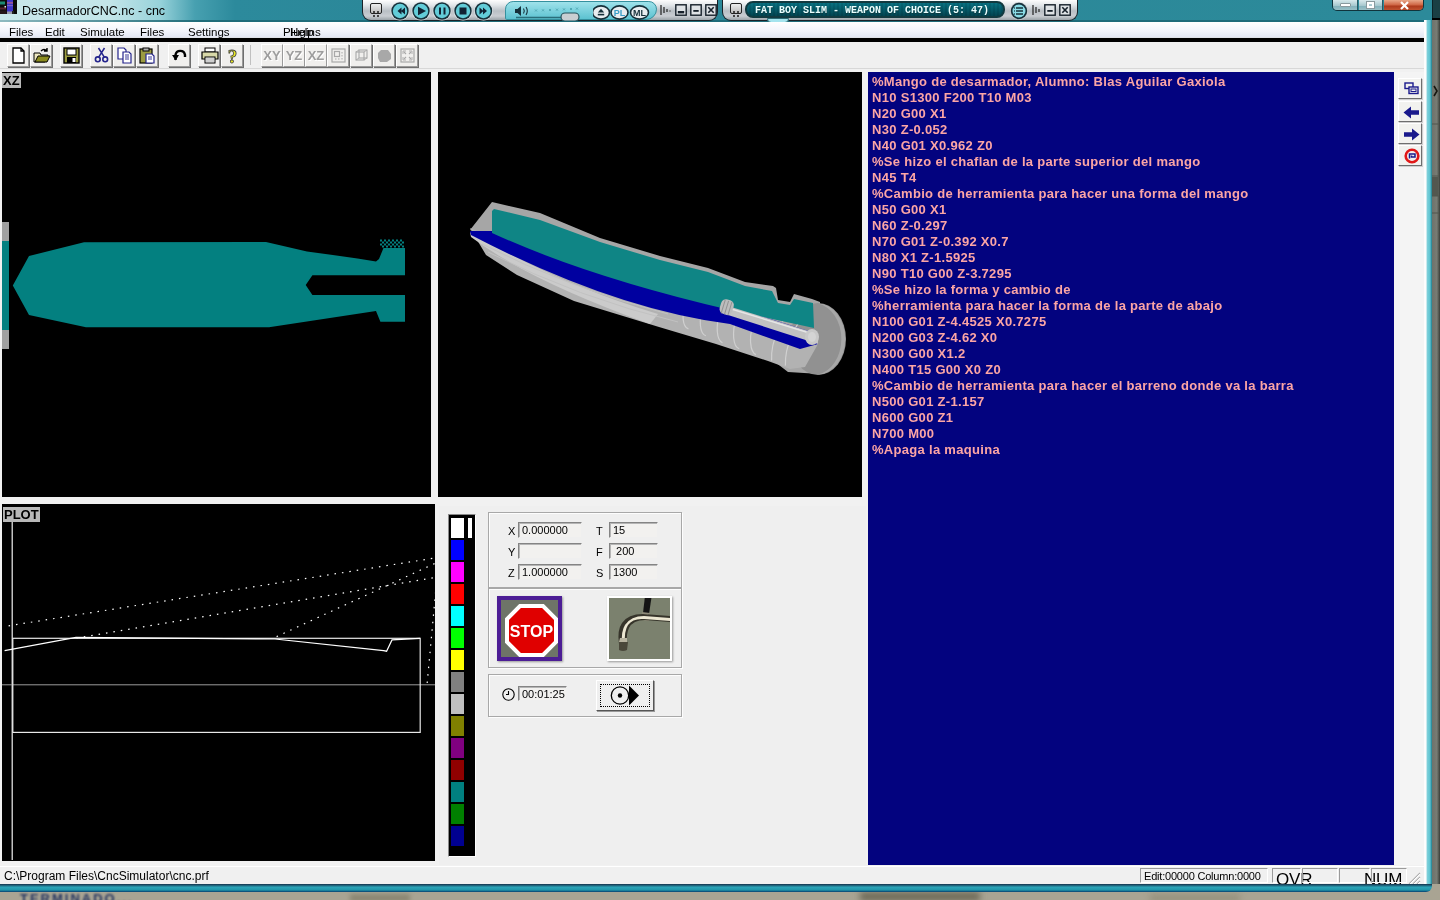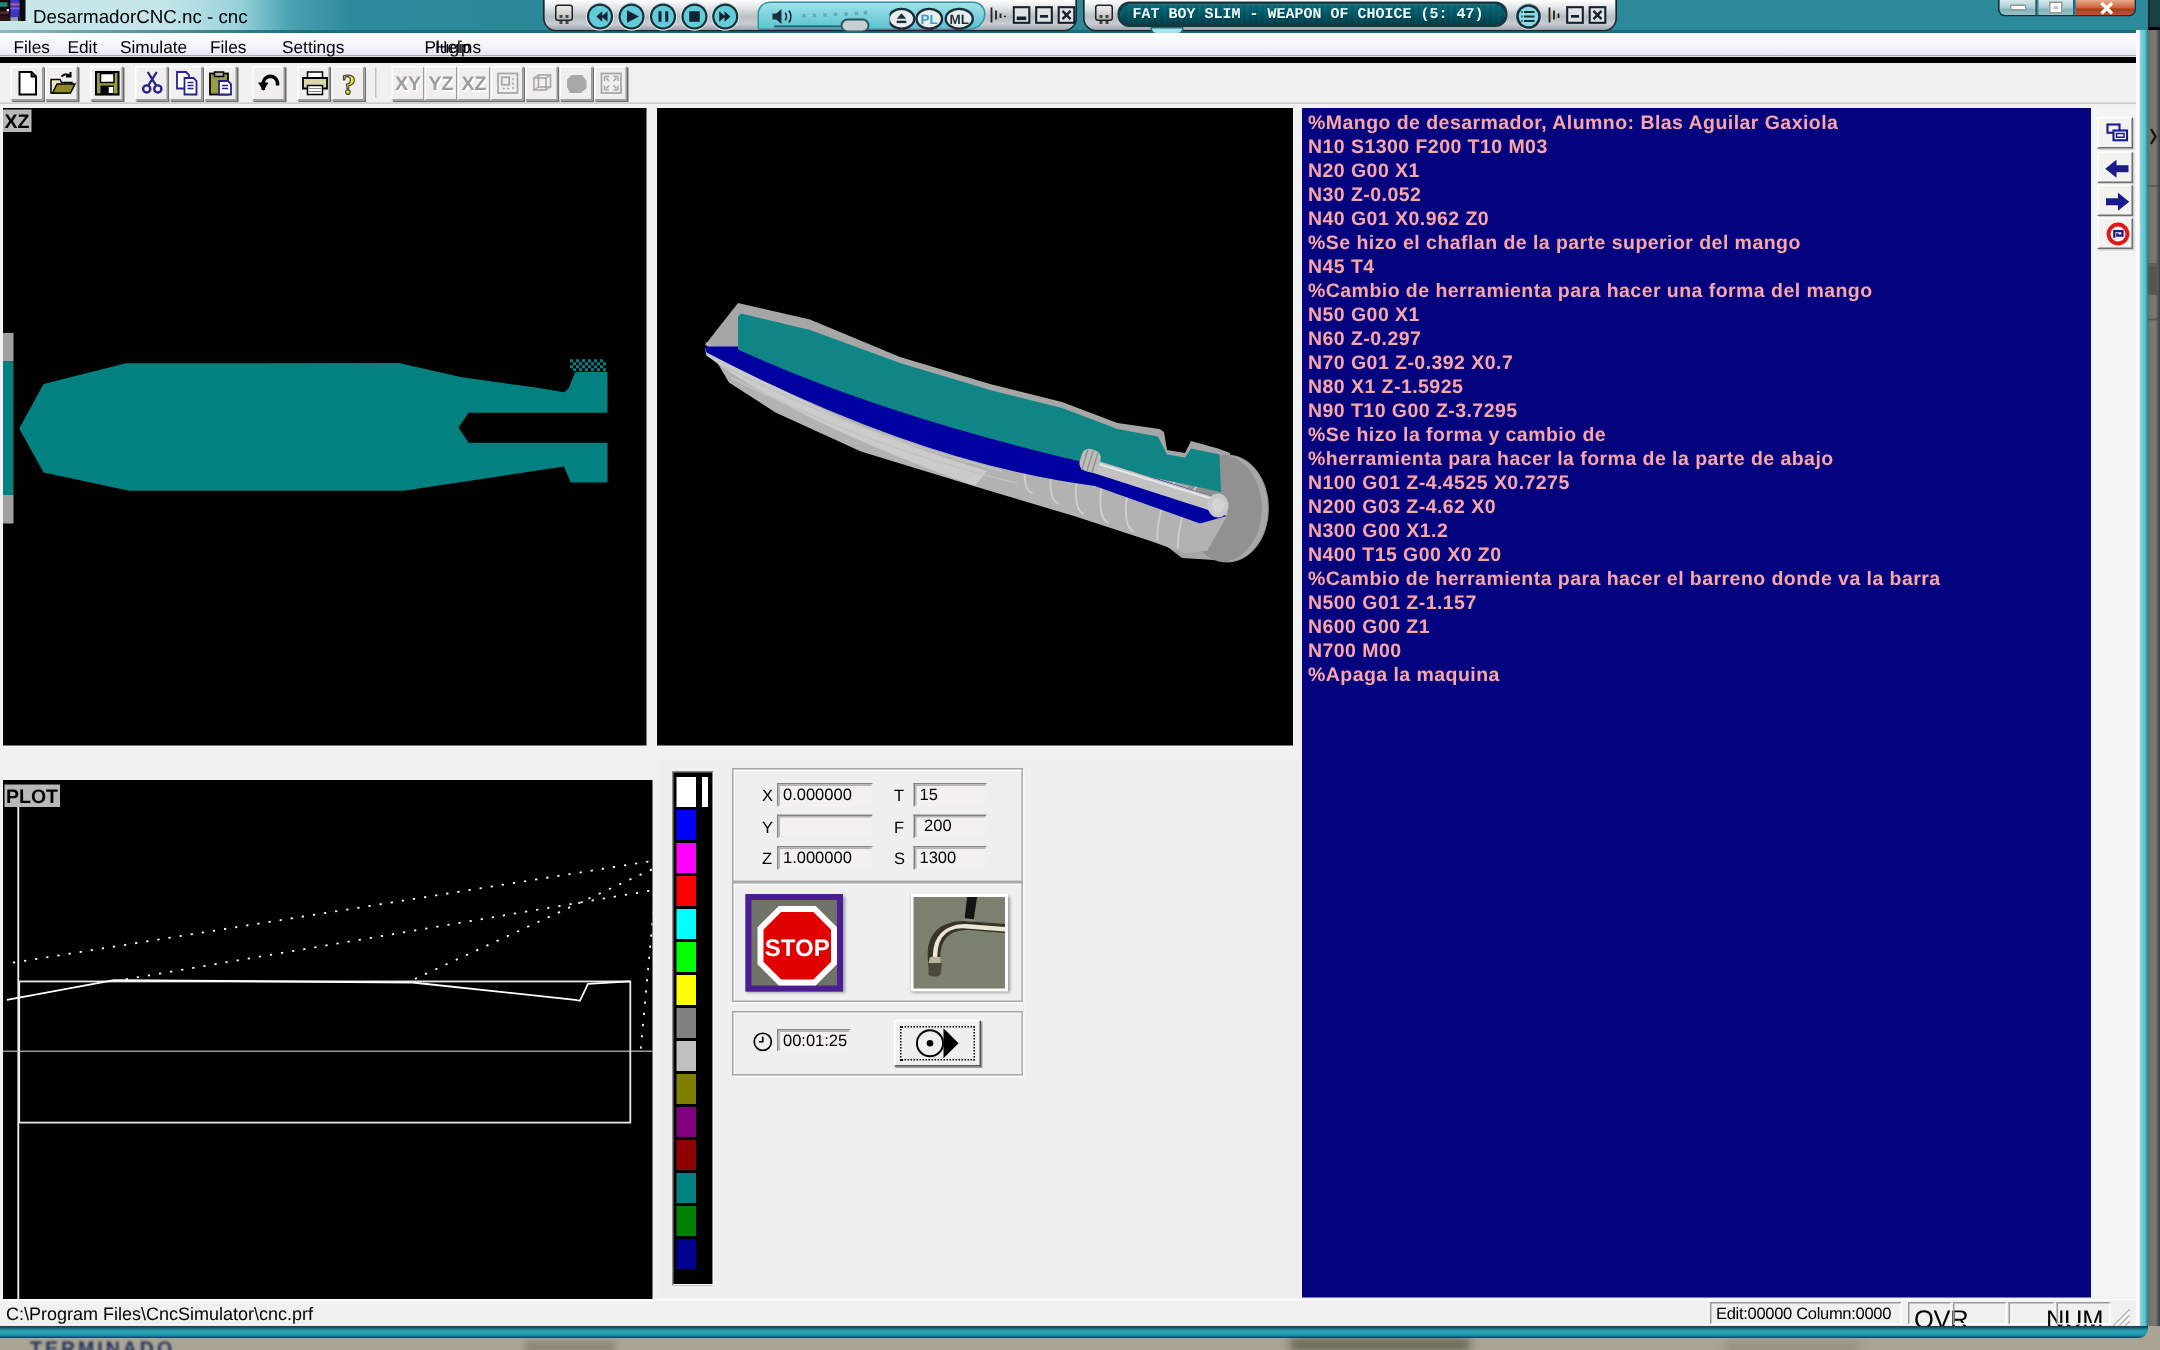--- a/index.html
+++ b/index.html
@@ -27,21 +27,21 @@
 .tbtn svg { position:absolute; left:2px; top:2px; }
 .tbtn.dis { color:#9a9a9a; }
 .tbtn .lbl { position:absolute; width:100%; text-align:center; top:3px; font-size:13px; font-weight:bold; color:#9d9d9d; text-shadow:1px 1px 0 #fff; font-family:"Liberation Sans",sans-serif;}
 
 
 #mainbg { left:0; top:69px; width:1424px; height:797px; background:#f1f1f1; }
 .panel { position:absolute; background:#000; }
 #xzpanel  { left:2px;  top:72px;  width:429px; height:425px; }
 #view3d   { left:438px; top:72px; width:424px; height:425px; }
 #bluepanel{ left:868px; top:72px; width:526px; height:793px; background:#03037f; }
-#plotpanel{ left:2px;  top:520px; width:433px; height:357px; }
+#plotpanel{ left:2px;  top:504px; width:433px; height:357px; }
 #ctrlpanel{ left:439px; top:506px; width:427px; height:359px; background:#efefef; }
 
 .viewlabel { position:absolute; background:#b8b8b8; color:#000; font-size:13px; font-weight:bold; padding:0 1px; letter-spacing:0px;}
 
 
 #gcode { position:absolute; left:4px; top:2px; color:#fca5a5; font-size:13px; font-weight:bold; line-height:16px; white-space:pre; letter-spacing:0.3px;}
 
 
 #sidebar { left:1394px; top:72px; width:30px; height:793px; background:#f4f4f4; }
 .sbtn { position:absolute; left:4px; width:24px; height:21px; background:#f2f2ef; border:1px solid; border-color:#fff #6e6e6e #6e6e6e #fff; box-shadow:1px 1px 0 #cfcfcf; }

